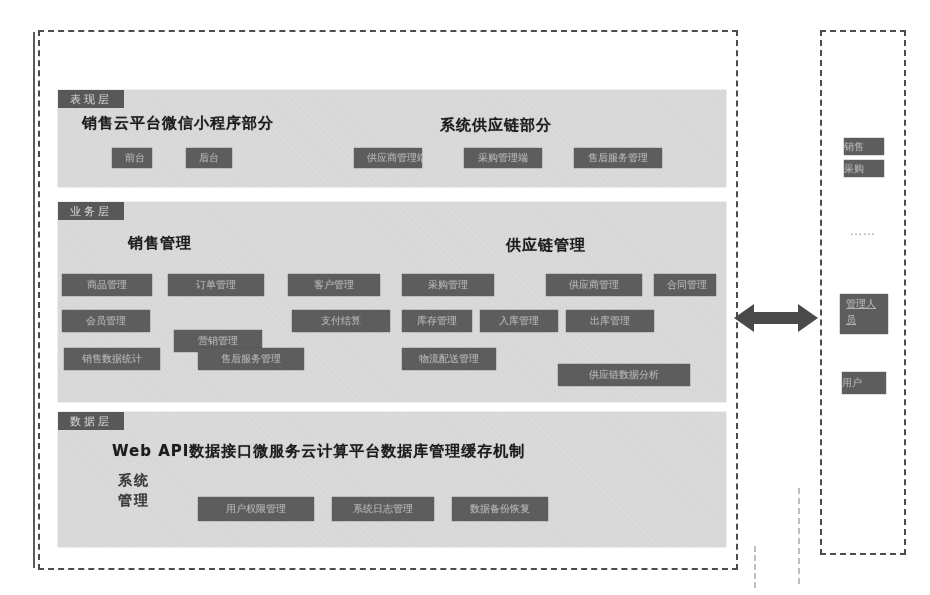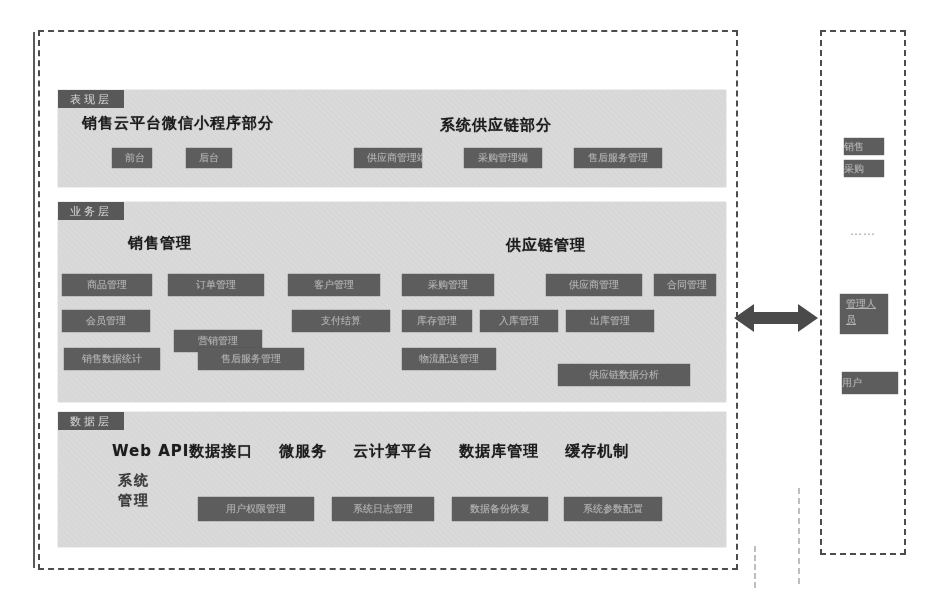--- a/index.html
+++ b/index.html
@@ -39,21 +39,21 @@
   .box{
     position:absolute;height:20px;line-height:20px;background:#5d5d5d;
     color:#b2b2b2;font-size:10px;text-align:center;overflow:hidden;
     white-space:nowrap;padding:0 13px;box-sizing:border-box;
     box-shadow:0 0 1px #3c3c3c;text-shadow:0 0 1px #8a8a8a;
   }
   .biz-box{height:22px;line-height:22px;}
   .data-box{height:24px;line-height:24px;}
   
   .tech-row{
-    position:absolute;left:54px;top:30px;display:flex;gap:26px;
+    position:absolute;left:54px;top:30px;display:flex;
     font-size:15px;font-weight:700;color:#1c1c1c;letter-spacing:1px;
     text-shadow:0 0 1px rgba(0,0,0,.4);white-space:nowrap;
   }
   .side-label{
     position:absolute;left:60px;top:58px;font-size:14px;font-weight:700;
     color:#3a3a3a;line-height:1.45;letter-spacing:2px;text-shadow:0 0 1px #999;
   }
   
   .sp-box{
     position:absolute;background:#5d5d5d;color:#b2b2b2;font-size:10px;
@@ -128,35 +128,34 @@
       </div>
 
       <div class="side-label">
         <div>系统</div>
         <div>管理</div>
       </div>
 
       <div class="box data-box" style="left:274px;top:85px;width:102px;">系统日志管理</div>
       <div class="box data-box" style="left:140px;top:85px;width:116px;">用户权限管理</div>
       <div class="box data-box" style="left:394px;top:85px;width:96px;">数据备份恢复</div>
-      <div class="box data-box" style="left:506px;top:85px;width:98px;">系统参数配置</div>
     </section>
   </div>
 
   <svg class="arrow-svg" width="88" height="40" viewBox="0 0 88 40">
     <polygon points="2,20 22,6 22,14 66,14 66,6 86,20 66,34 66,26 22,26 22,34" fill="#4a4a4a"></polygon>
   </svg>
 
   <div class="side-frame">
     <div class="sp-box" style="left:22px;top:106px;width:40px;height:17px;line-height:17px;">销售</div>
     <div class="sp-box" style="left:22px;top:128px;width:40px;height:17px;line-height:17px;">采购</div>
 
     <div class="sp-connector" style="top:192px;">……</div>
 
     <div class="sp-box sp-mid" style="left:18px;top:262px;width:48px;height:40px;">管理人员</div>
 
-    <div class="sp-box" style="left:20px;top:340px;width:56px;height:22px;line-height:22px;">用户</div>
+    <div class="sp-box" style="left:20px;top:340px;width:44px;height:22px;line-height:22px;">用户</div>
   </div>
 
   <div class="artifact" style="left:754px;top:546px;height:42px;"></div>
   <div class="artifact" style="left:798px;top:488px;height:96px;"></div>
 
 </div>
 
 </body></html>

